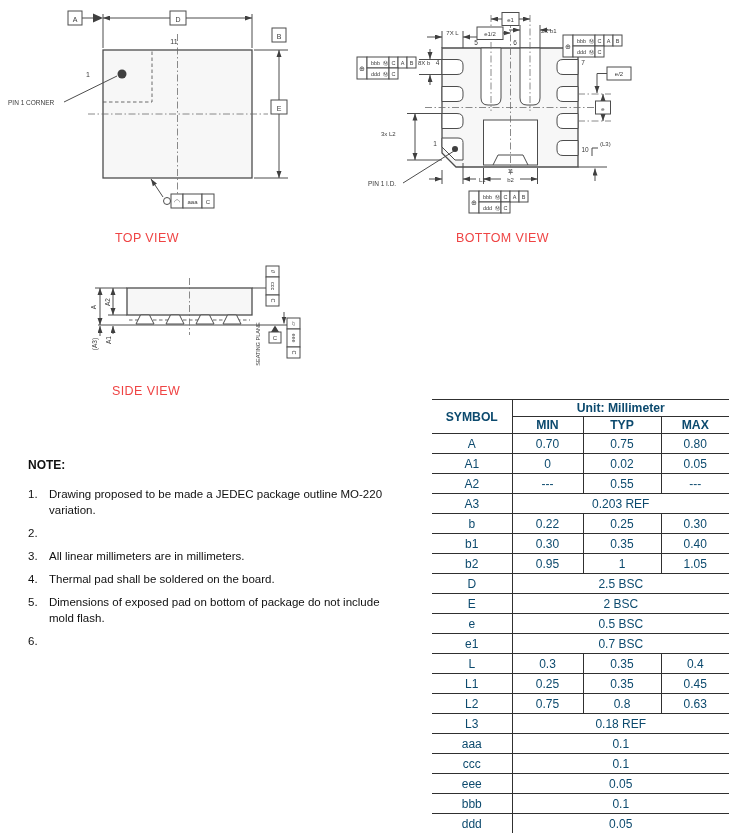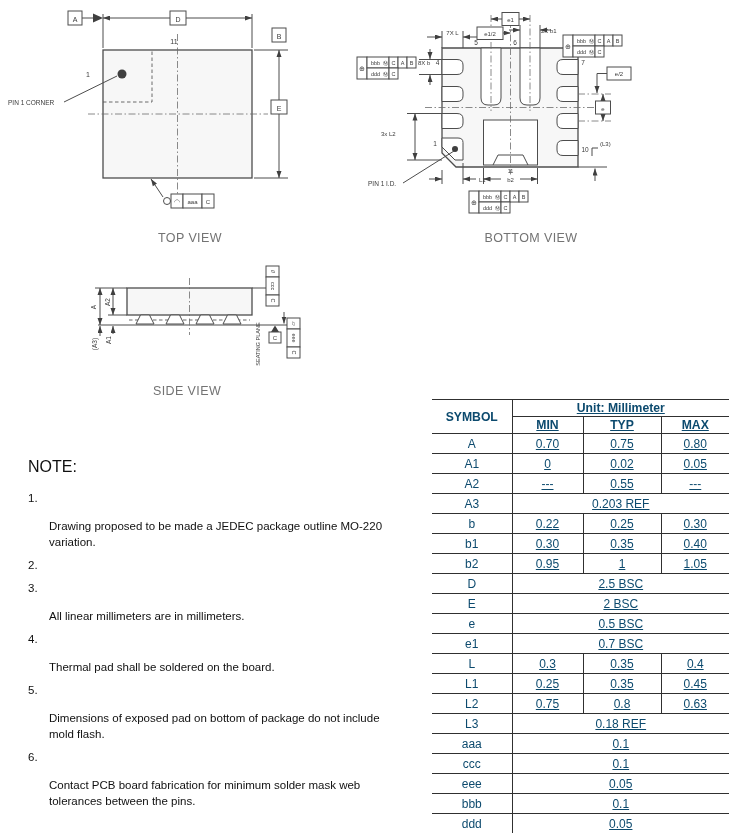--- a/index.html
+++ b/index.html
@@ -8,30 +8,30 @@
   svg text{font-family:"Liberation Sans",sans-serif;fill:#3a3a3a;}
   .ln{stroke:#4d4d4d;stroke-width:1;fill:none;}
   .ln2{stroke:#4d4d4d;stroke-width:1.3;fill:#f7f7f7;}
   .pad{stroke:#4d4d4d;stroke-width:1;fill:#ffffff;}
   .cl{stroke:#6c6c6c;stroke-width:0.8;fill:none;stroke-dasharray:7 2.5 1.5 2.5;}
   .dash{stroke:#5a5a5a;stroke-width:0.9;fill:none;stroke-dasharray:3.5 2.5;}
   .box{stroke:#4d4d4d;stroke-width:1;fill:#ffffff;}
   .fil{fill:#3f3f3f;stroke:none;}
   .bg{fill:#ffffff;stroke:none;}.t7{font-size:7px}.t65{font-size:6.5px}.t6{font-size:6px}.t55{font-size:5.5px}.t5{font-size:5px}
   .mid{text-anchor:middle;}
-  .caption{position:absolute;font-size:12.5px;color:#737373;text-align:center;width:150px;letter-spacing:0.4px;}
+  .caption{position:absolute;font-size:12.5px;color:#ef4444;text-align:left;width:150px;letter-spacing:0.4px;}
   .notes{position:absolute;left:28px;top:458px;width:402px;color:#101010;}
-  .notes-heading{font-size:16px;font-weight:400;margin-bottom:14px;}
+  .notes-heading{font-size:12px;font-weight:700;margin-bottom:14px;}
   .note-item{display:flex;margin-bottom:7px;font-size:11.5px;line-height:16px;}
   .note-num{width:21px;flex:none;}
-  .note-text{width:352px;margin-top:28px;}
+  .note-text{width:352px;}
   .dim-table{position:absolute;left:432px;top:399px;width:297px;border-collapse:collapse;table-layout:fixed;color:#0c4a6e;}
   .dim-table td,.dim-table th{border-top:1.5px solid #303030;text-align:center;vertical-align:middle;padding:0;height:19px;font-size:12px;font-weight:400;}
   .dim-table th{font-weight:700;font-size:12.2px;height:16px;}
-  .dim-table .vl{border-left:1.5px solid #303030;text-decoration:underline;}
+  .dim-table .vl{border-left:1.5px solid #303030;}
   .dim-table tr:last-child td{border-bottom:1.5px solid #303030;}
 </style>
 </head>
 <body>
 
 <svg class="drw" style="left:0;top:6px" width="310" height="222" viewBox="0 0 310 222">
   <defs>
     <marker id="t_ae" markerWidth="8" markerHeight="6" refX="7" refY="2.5" orient="auto" markerUnits="userSpaceOnUse">
         <path d="M0,0 L7,2.5 L0,5 Z" fill="#3f3f3f"></path>
       </marker>
@@ -305,21 +305,20 @@
   <div class="note-item">
       <span class="note-num">4.</span>
       <span class="note-text">Thermal pad shall be soldered on the board.</span>
     </div>
   <div class="note-item">
       <span class="note-num">5.</span>
       <span class="note-text">Dimensions of exposed pad on bottom of package do not include mold flash.</span>
     </div>
   <div class="note-item">
       <span class="note-num">6.</span>
-      <span class="note-text">Contact PCB board fabrication for minimum solder mask web tolerances between the pins.</span>
     </div>
 </div>
 
 <table class="dim-table">
   <colgroup>
       <col style="width:80px">
       <col style="width:71px">
       <col style="width:78px">
       <col style="width:68px">
     </colgroup>

